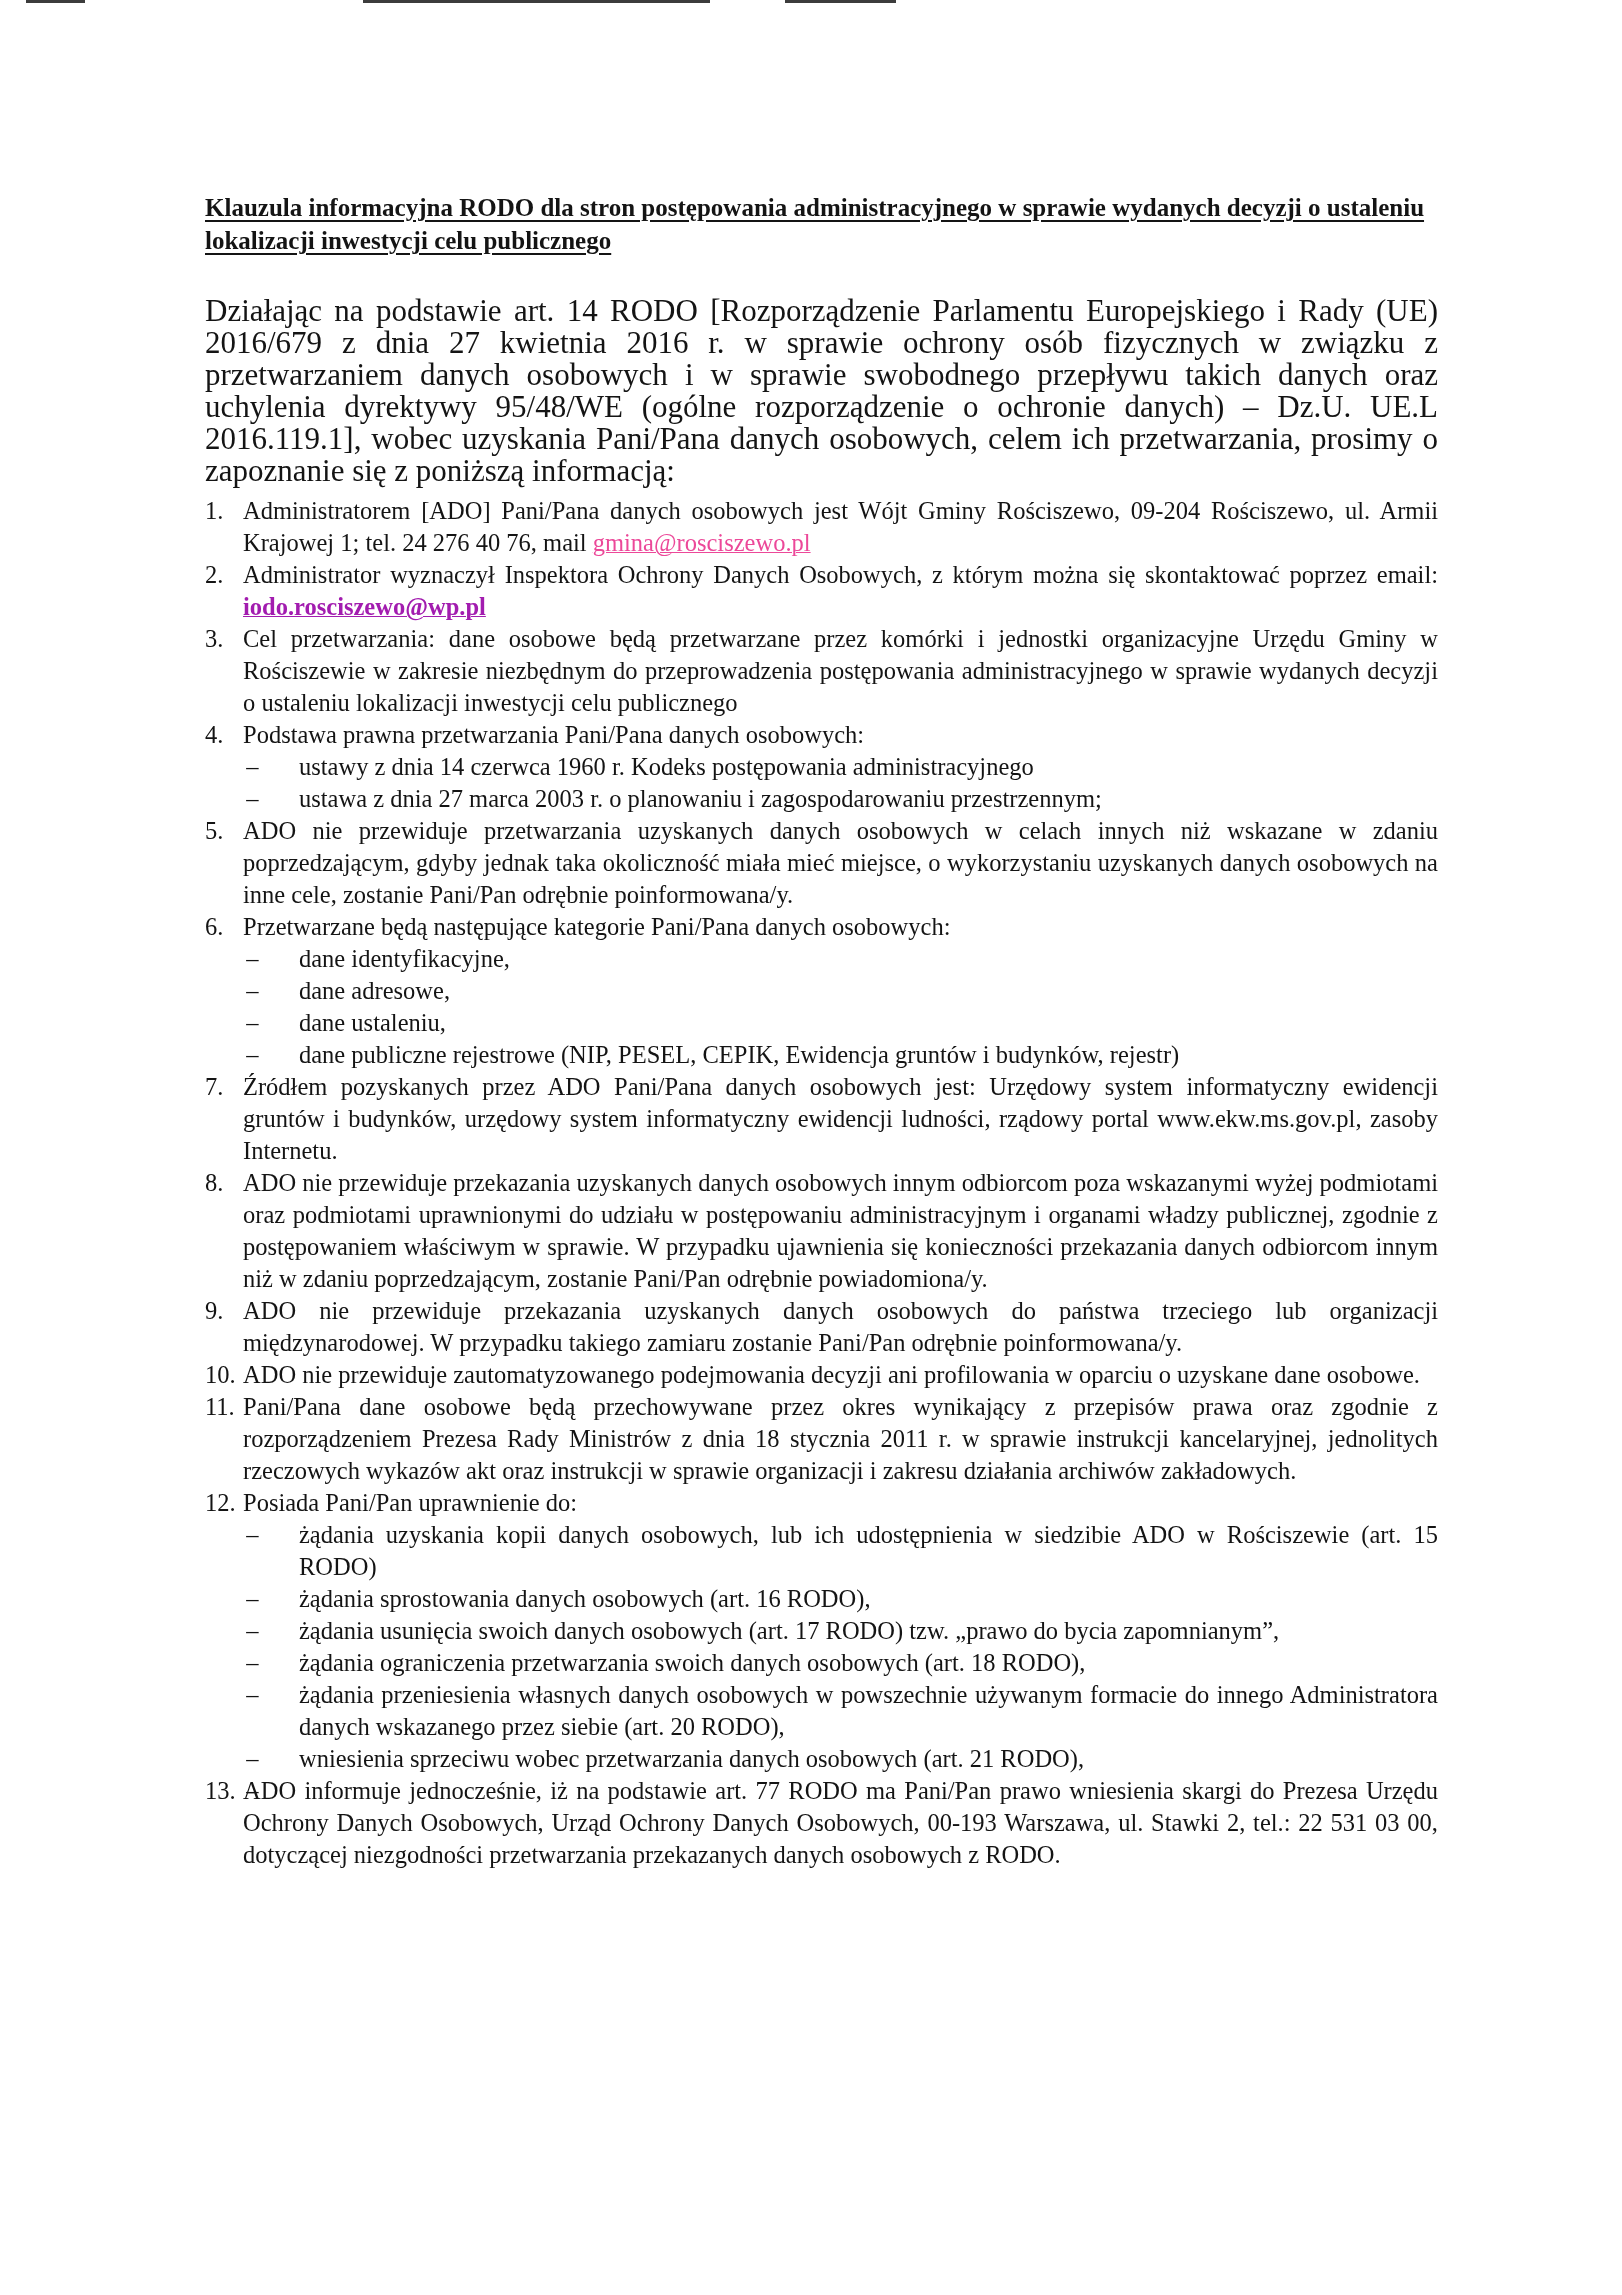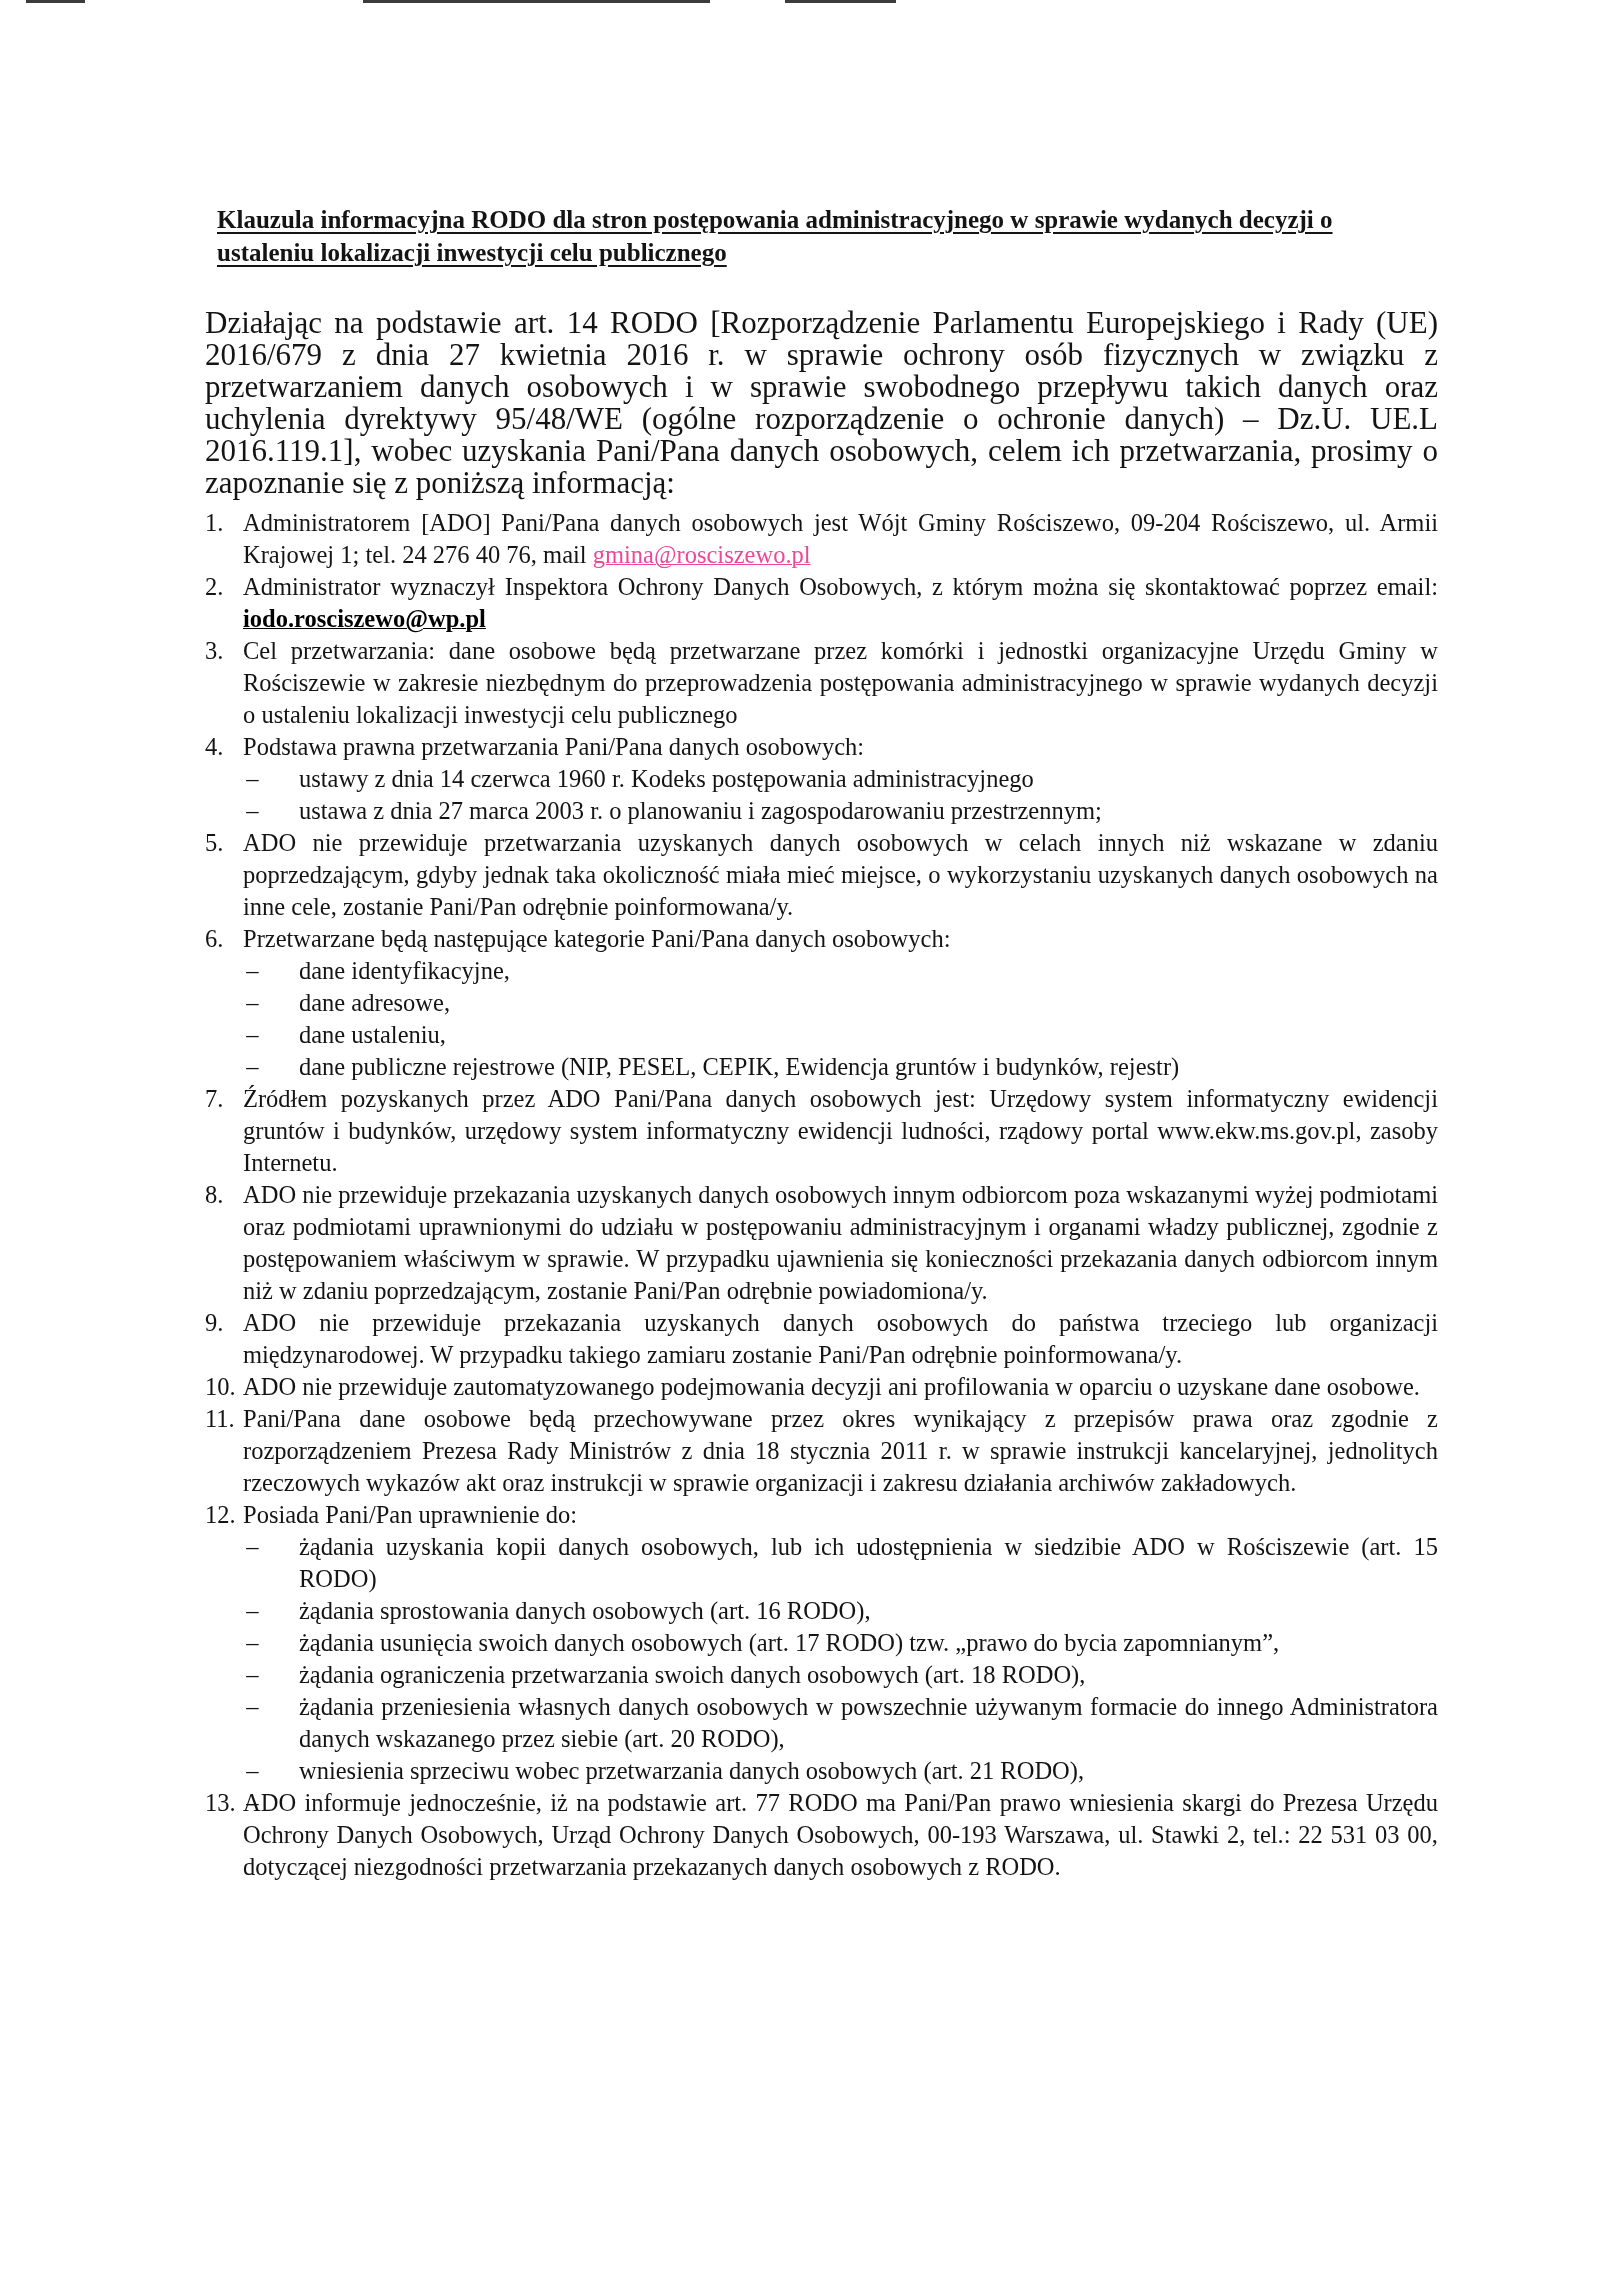--- a/index.html
+++ b/index.html
@@ -28,21 +28,21 @@
       top: 191px;
       width: 1233px;
     }
     .title {
       font-weight: bold;
       font-size: 25px;
       line-height: 33px;
       text-decoration: underline;
       text-decoration-thickness: 2px;
       text-underline-offset: 3.9px;
-      margin: 12px;
+      margin: 0;
       text-align: left;
     }
     .intro {
       margin: 38px 0 7.9px 0;
       font-size: 31px;
       line-height: 32px;
       text-align: justify;
     }
     ol.clauses {
       list-style: none;
@@ -101,21 +101,21 @@
 
   <ol class="clauses">
 
     <li>
       <span class="num">1.</span>
       <span>Administratorem [ADO] Pani/Pana danych osobowych jest Wójt Gminy Rościszewo, 09-204 Rościszewo, ul. Armii Krajowej 1; tel. 24 276 40 76, mail </span><a class="link" style="color: #ec4899;">gmina@rosciszewo.pl</a>
     </li>
 
     <li>
       <span class="num">2.</span>
-      <span>Administrator wyznaczył Inspektora Ochrony Danych Osobowych, z którym można się skontaktować poprzez email: </span><a class="link bold" style="color: #000000;">iodo.rosciszewo@wp.pl</a>
+      <span>Administrator wyznaczył Inspektora Ochrony Danych Osobowych, z którym można się skontaktować poprzez email: </span><a class="link bold" style="color: #a21caf;">iodo.rosciszewo@wp.pl</a>
     </li>
 
     <li>
       <span class="num">3.</span>
       <span>Cel przetwarzania: dane osobowe będą przetwarzane przez komórki i jednostki organizacyjne Urzędu Gminy w Rościszewie w zakresie niezbędnym do przeprowadzenia postępowania administracyjnego w sprawie wydanych decyzji o ustaleniu lokalizacji inwestycji celu publicznego</span>
     </li>
 
     <li>
       <span class="num">4.</span>
       <span>Podstawa prawna przetwarzania Pani/Pana danych osobowych:</span>

